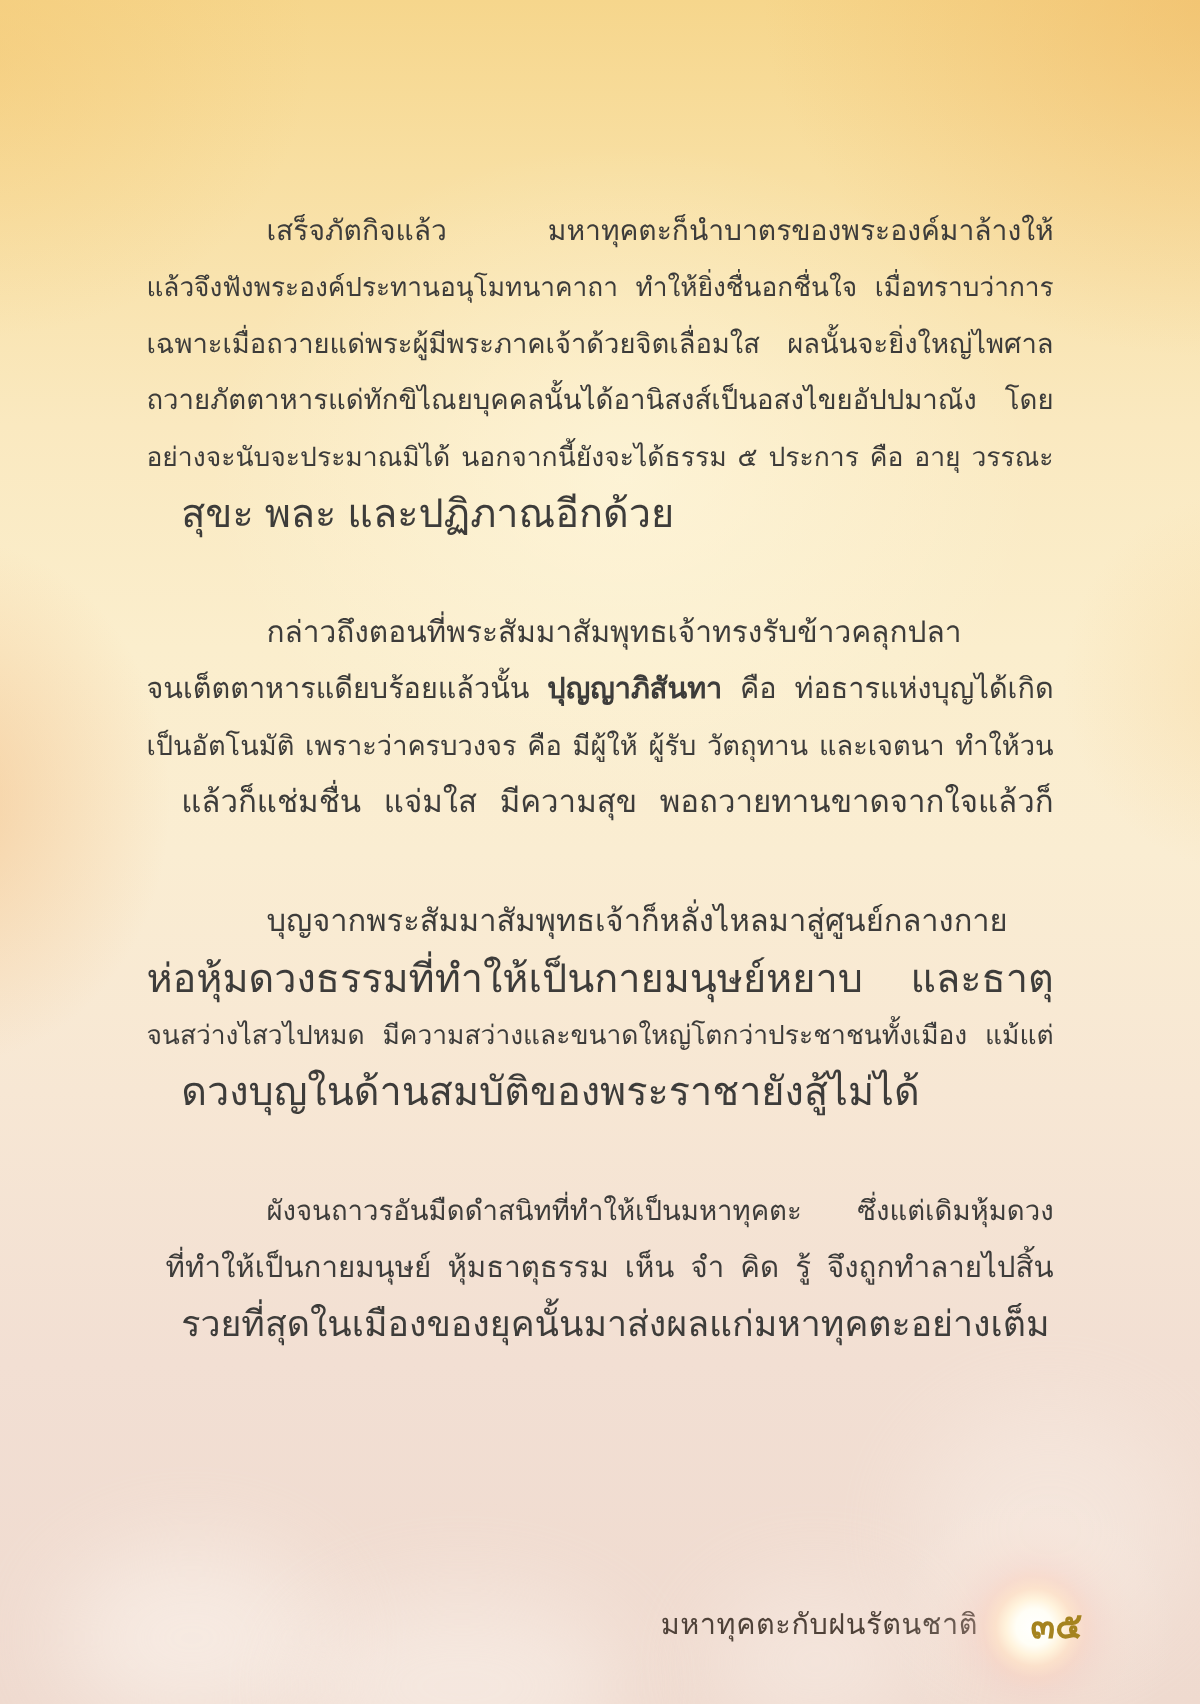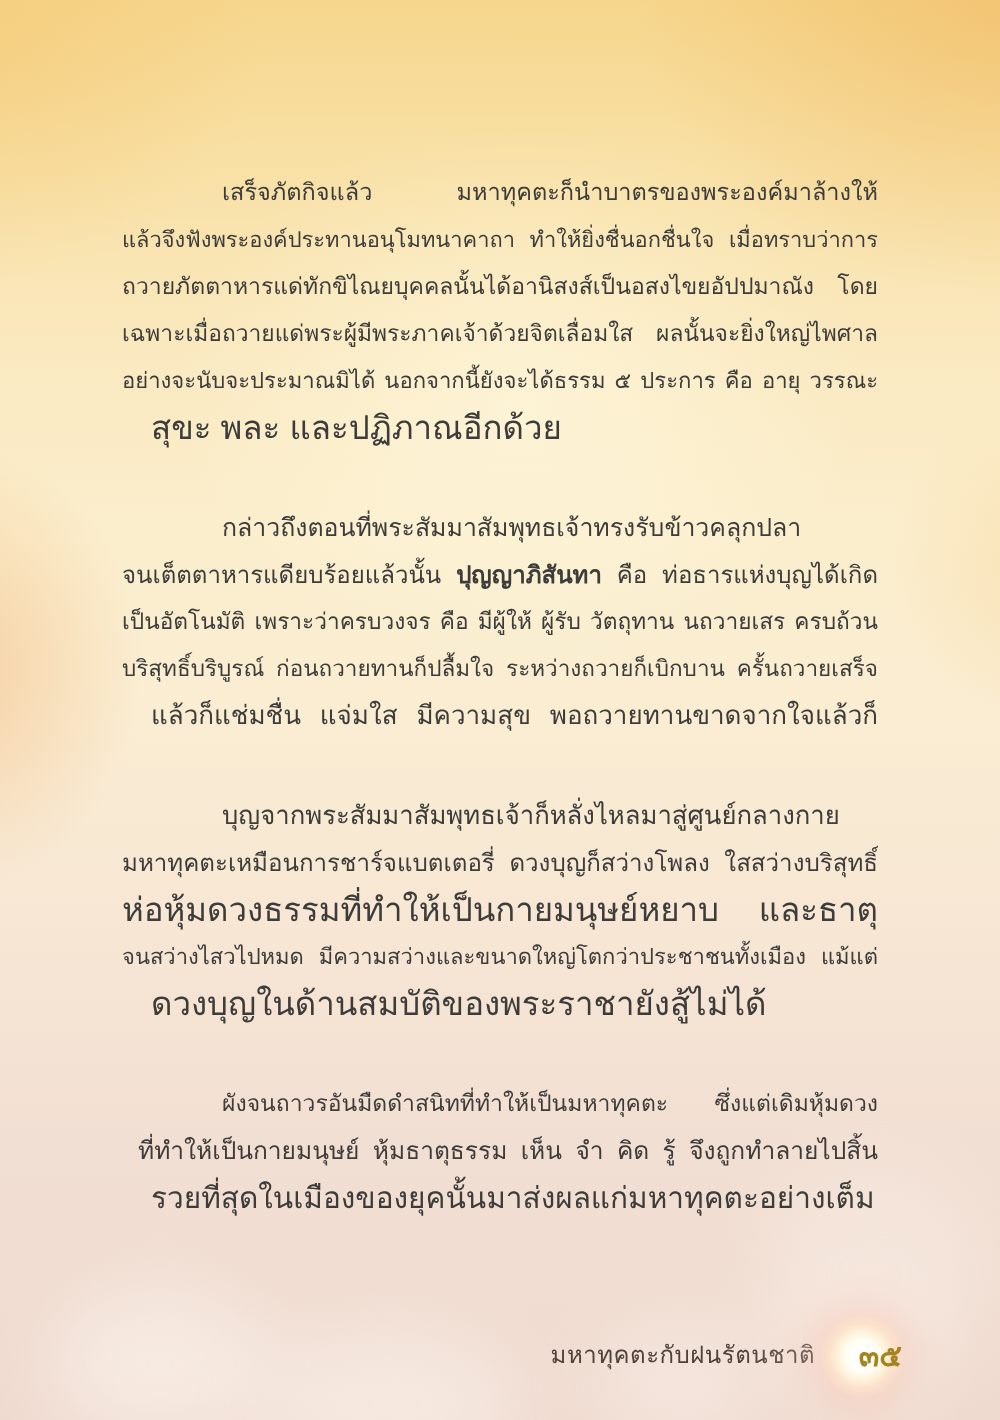--- a/index.html
+++ b/index.html
@@ -60,37 +60,35 @@
 <div class="page">
   <div class="bokeh b1"></div>
   <div class="bokeh b2"></div>
   <div class="bokeh b3"></div>
   <div class="bokeh b4"></div>
 
   <main class="content">
     <div class="para">
       <div class="line first" style="font-size: 23.5347px;">เสร็จภัตกิจแล้ว มหาทุคตะก็นำบาตรของพระองค์มาล้างให้เรียบร้อย</div>
       <div class="line" style="font-size: 21.8749px;">แล้วจึงฟังพระองค์ประทานอนุโมทนาคาถา ทำให้ยิ่งชื่นอกชื่นใจ เมื่อทราบว่าการ</div>
+      <div class="line" style="font-size: 22.8159px;">เฉพาะเมื่อถวายแด่พระผู้มีพระภาคเจ้าด้วยจิตเลื่อมใส ผลนั้นจะยิ่งใหญ่ไพศาล</div>
       <div class="line" style="font-size: 22.9694px;">ถวายภัตตาหารแด่ทักขิไณยบุคคลนั้นได้อานิสงส์เป็นอสงไขยอัปปมาณัง โดย</div>
-      <div class="line" style="font-size: 22.8159px;">เฉพาะเมื่อถวายแด่พระผู้มีพระภาคเจ้าด้วยจิตเลื่อมใส ผลนั้นจะยิ่งใหญ่ไพศาล</div>
       <div class="line" style="font-size: 22.0978px;">อย่างจะนับจะประมาณมิได้ นอกจากนี้ยังจะได้ธรรม ๕ ประการ คือ อายุ วรรณะ</div>
       <div class="line last" style="">สุขะ พละ และปฏิภาณอีกด้วย</div>
     </div>
 
     <div class="para">
       <div class="line first" style="font-size: 24.8795px;">กล่าวถึงตอนที่พระสัมมาสัมพุทธเจ้าทรงรับข้าวคลุกปลาตะเพียน</div>
       <div class="line" style="font-size: 24.0069px;"><span>จนเต็ตตาหารแดียบร้อยแล้วนั้น </span><b class="term">ปุญญาภิสันทา</b><span> คือ ท่อธารแห่งบุญได้เกิดขึ้น</span></div>
-      <div class="line" style="font-size: 22.6859px;">เป็นอัตโนมัติ เพราะว่าครบวงจร คือ มีผู้ให้ ผู้รับ วัตถุทาน นถวายเสร ครบถ้วน</div>
-      <div class="line" style="font-size: 22.5148px;">บริสุทธิ์บริบูรณ์ ก่อนถวายทานก็ปลื้มใจ ระหว่างถวายก็เบิกบาน ครั้นถวายเสร็จ</div>
+      <div class="line" style="font-size: 22.6859px;">เป็นอัตโนมัติ เพราะว่าครบวงจร คือ มีผู้ให้ ผู้รับ วัตถุทาน และเจตนา ทำให้วน</div>
       <div class="line last" style="font-size: 26px;">แล้วก็แช่มชื่น แจ่มใส มีความสุข พอถวายทานขาดจากใจแล้วก็ครบวงจร</div>
     </div>
 
     <div class="para">
       <div class="line first" style="font-size: 25.7059px;">บุญจากพระสัมมาสัมพุทธเจ้าก็หลั่งไหลมาสู่ศูนย์กลางกายของ</div>
-      <div class="line" style="font-size: 24.1278px;">มหาทุคตะเหมือนการชาร์จแบตเตอรี่ ดวงบุญก็สว่างโพลง ใสสว่างบริสุทธิ์</div>
       <div class="line" style="font-size: 33px;">ห่อหุ้มดวงธรรมที่ทำให้เป็นกายมนุษย์หยาบ และธาตุธรรม เห็น จำ คิด รู้</div>
       <div class="line" style="font-size: 21.9959px;">จนสว่างไสวไปหมด มีความสว่างและขนาดใหญ่โตกว่าประชาชนทั้งเมือง แม้แต่</div>
       <div class="line last" style="">ดวงบุญในด้านสมบัติของพระราชายังสู้ไม่ได้</div>
     </div>
 
     <div class="para">
       <div class="line first" style="font-size: 22.9474px;">ผังจนถาวรอันมืดดำสนิทที่ทำให้เป็นมหาทุคตะ ซึ่งแต่เดิมหุ้มดวงธรรม</div>
       <div class="line" style="font-size: 24.5482px; margin-left: 16px;">ที่ทำให้เป็นกายมนุษย์ หุ้มธาตุธรรม เห็น จำ คิด รู้ จึงถูกทำลายไปสิ้นเชื้อ</div>
       <div class="line last" style="font-size: 29.7767px;">รวยที่สุดในเมืองของยุคนั้นมาส่งผลแก่มหาทุคตะอย่างเต็มที่</div>
     </div>

